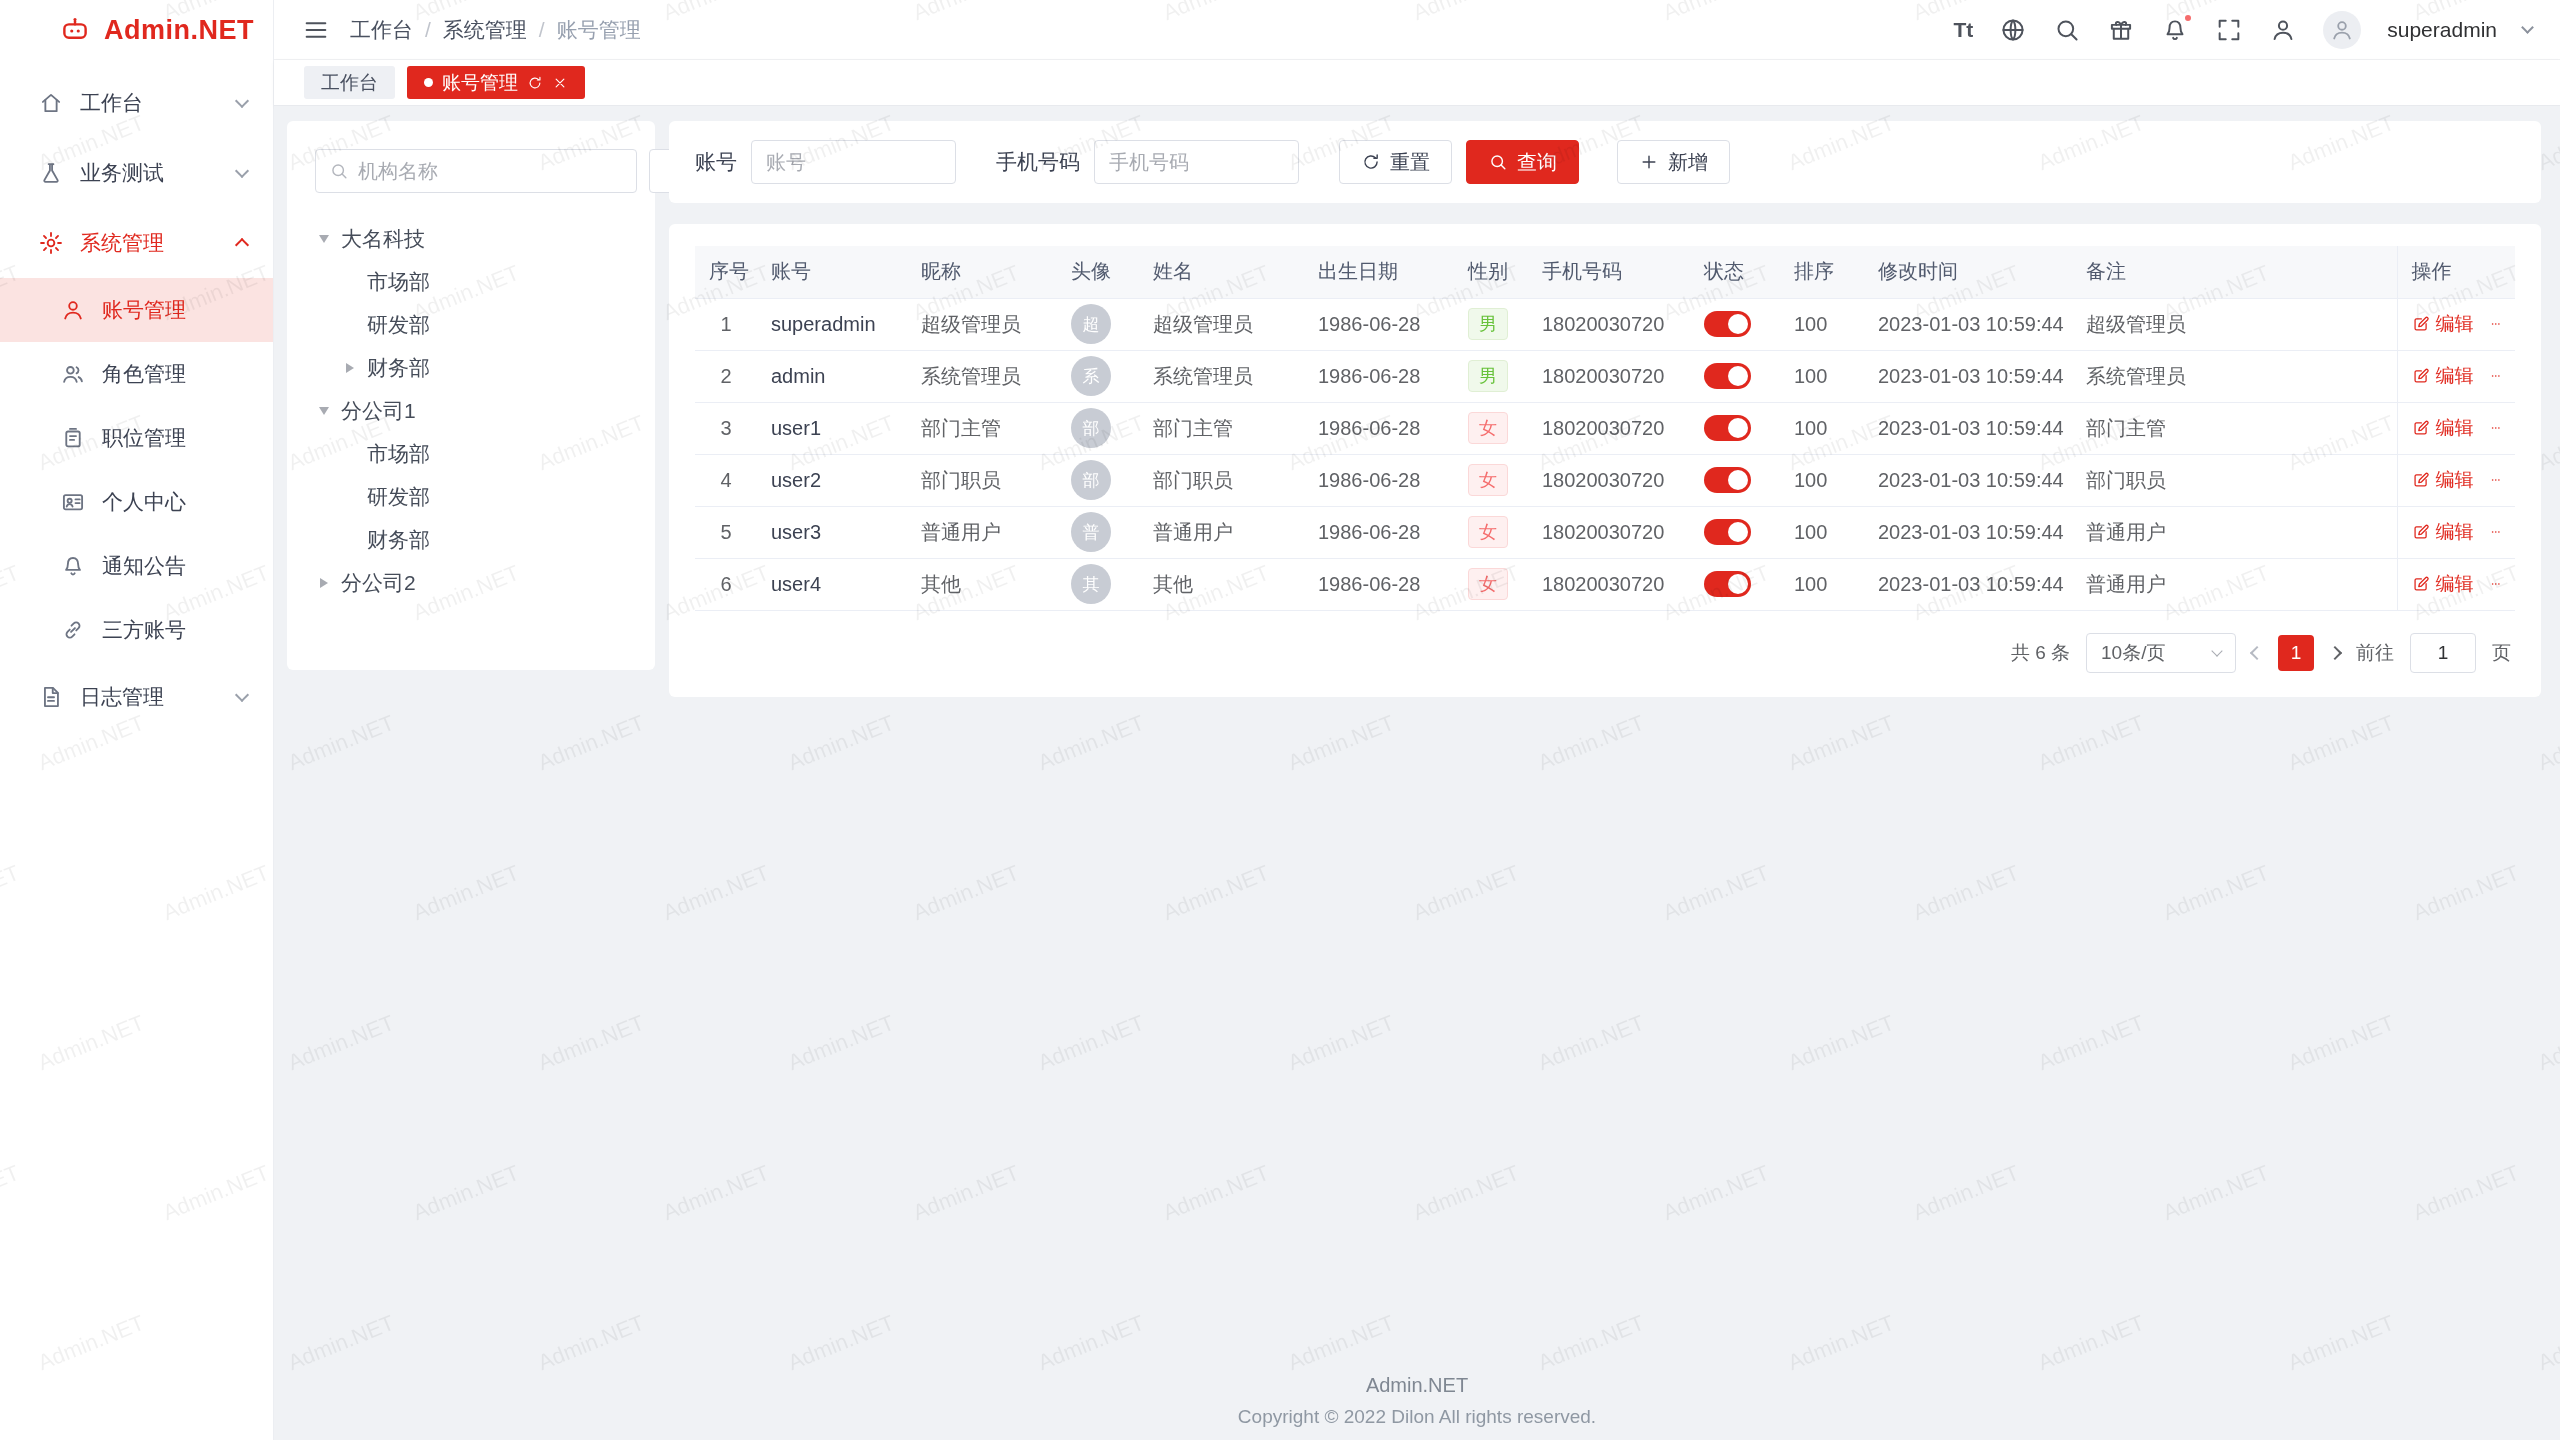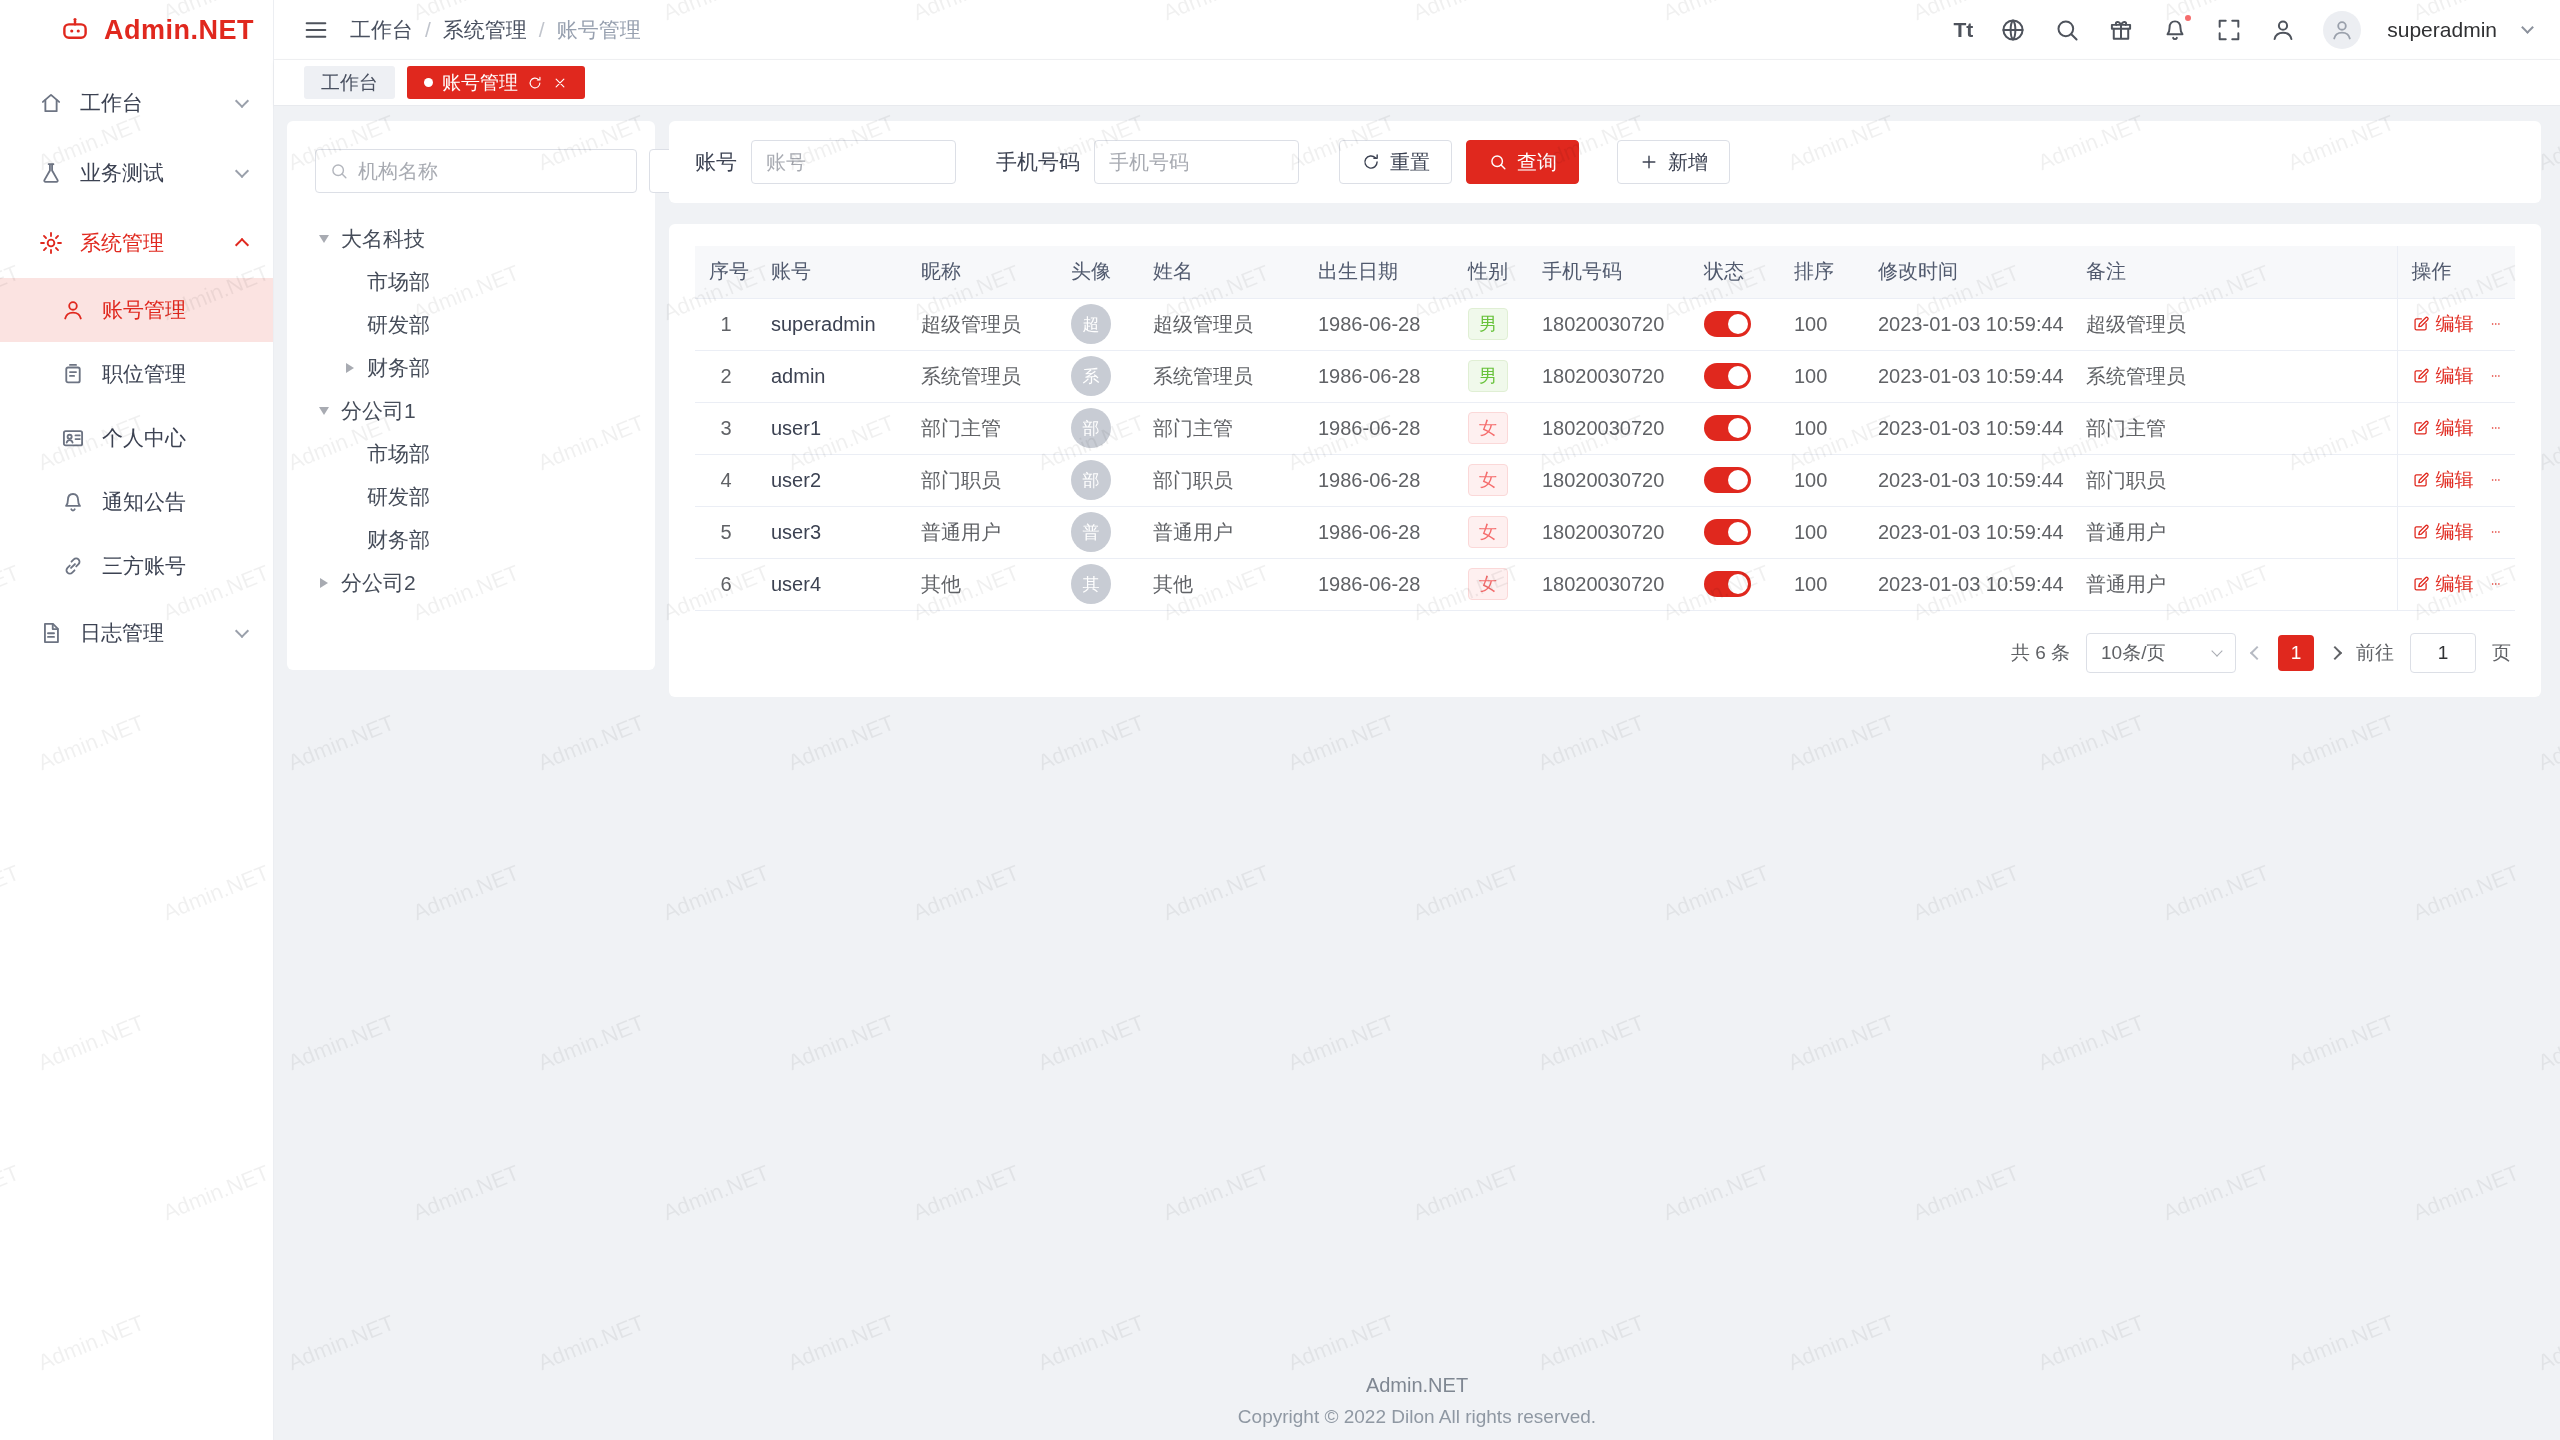--- a/index.html
+++ b/index.html
@@ -169,20 +169,30 @@
           <span class="chev chev-up"></span>
         </div>
         <div class="submenu-item active">
           <span class="mi-icon">
             <svg viewBox="0 0 24 24" fill="none" stroke="currentColor" stroke-width="1.7" stroke-linecap="round" stroke-linejoin="round">
               <circle cx="12" cy="8.3" r="3.5"></circle>
               <path d="M4.8 19.8c.8-3.7 3.8-5.4 7.2-5.4s6.4 1.7 7.2 5.4"></path>
             </svg>
           </span>
           <span>账号管理</span>
+        </div>
+        <div class="submenu-item">
+          <span class="mi-icon">
+            <svg viewBox="0 0 24 24" fill="none" stroke="currentColor" stroke-width="1.7" stroke-linecap="round" stroke-linejoin="round">
+              <circle cx="9.6" cy="8.6" r="3.1"></circle>
+              <path d="M3.8 19.3c.6-3.2 3-4.7 5.8-4.7s5.2 1.5 5.8 4.7"></path>
+              <path d="M15.3 5.8a3.1 3.1 0 0 1 0 5.6M17.2 14.8c1.7.7 2.7 2 3 4"></path>
+            </svg>
+          </span>
+          <span>角色管理</span>
         </div>
         <div class="submenu-item">
           <span class="mi-icon">
             <svg viewBox="0 0 24 24" fill="none" stroke="currentColor" stroke-width="1.7" stroke-linecap="round" stroke-linejoin="round">
               <rect x="5.8" y="6" width="12.4" height="13.8" rx="1.6"></rect>
               <path d="M9.2 3.6h5.6M9.2 10.2h5.6M9.2 13.8h3.8"></path>
             </svg>
           </span>
           <span>职位管理</span>
         </div>

